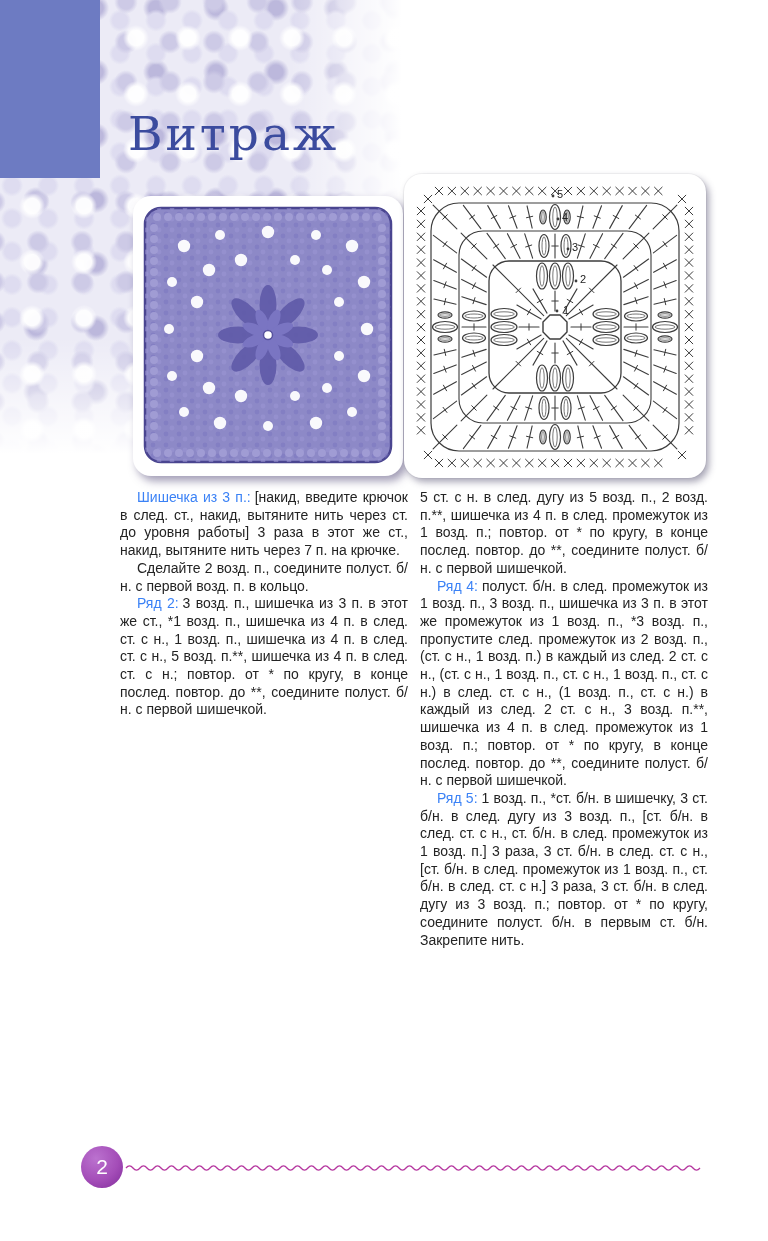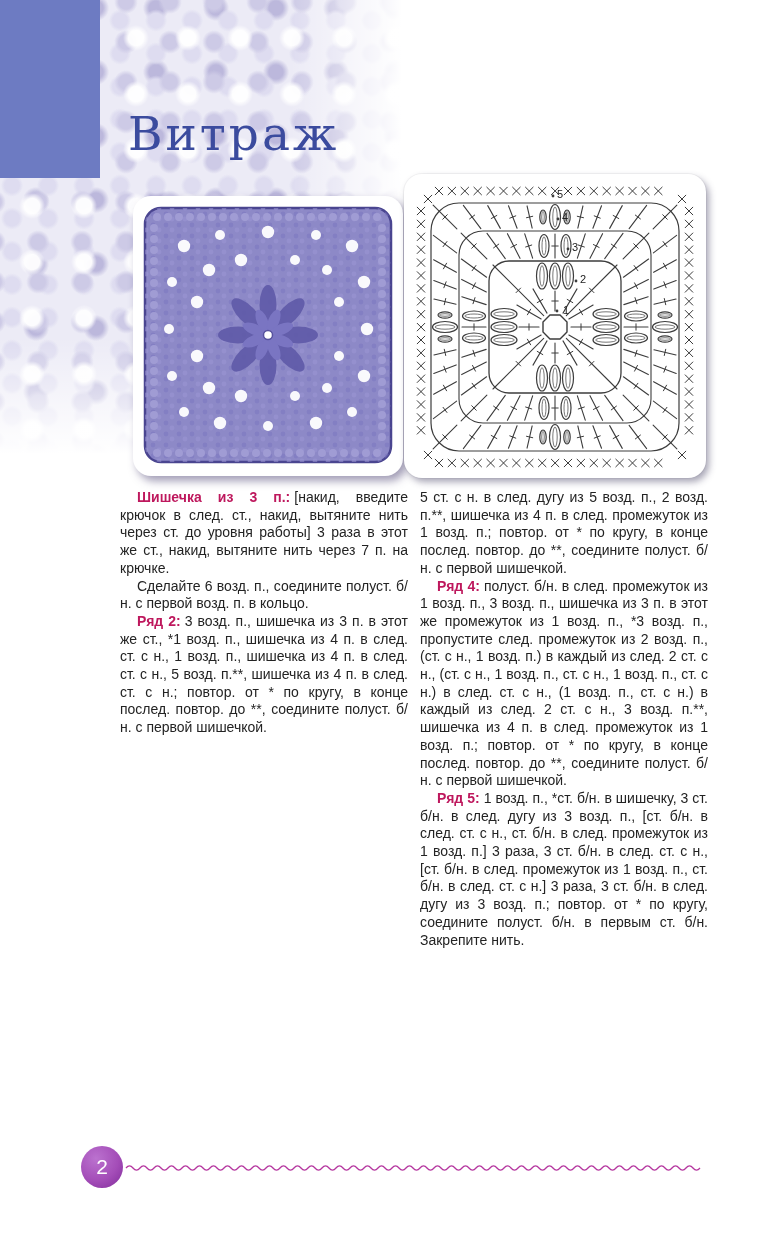--- a/index.html
+++ b/index.html
@@ -27,21 +27,21 @@
         box-shadow:3px 4px 7px rgba(60,55,90,.45), 0 0 0 1px rgba(0,0,0,.04);}
   .photo-card{left:133px;top:196px;width:270px;height:280px;box-shadow:4px 5px 8px rgba(70,60,110,.5);}
   .photo-card svg{display:block;margin:4px auto 0;}
   .chart-card{left:404px;top:174px;width:302px;height:304px;}
   .chart-card svg{display:block;margin:1px auto 0;}
 
   .text-cols{position:absolute;left:120px;top:489px;width:588px;display:flex;gap:12px;}
   .col{width:288px;font-size:14px;line-height:17.7px;color:#232323;text-align:justify;}
   .col p{margin:0;}
   .col p.ind{text-indent:17px;}
-  .lead{font-weight:bold;color:#be185d;margin-right:4px;}
+  .lead{font-weight:normal;color:#3b82f6;margin-right:4px;}
   .lead:empty{margin-right:0;}
 
   .page-badge{position:absolute;left:81px;top:1146px;width:42px;height:42px;border-radius:50%;
     background:radial-gradient(circle at 36% 30%, #bb72cf, #a44db8 55%, #7f2b99);
     color:#fff;font-size:21px;display:flex;align-items:center;justify-content:center;}
   .wave{position:absolute;left:125px;top:1162px;}
 </style>
 </head>
 <body>
 
@@ -595,21 +595,21 @@
         <text x="167" y="76">3</text>
         <text x="157" y="46">4</text>
         <text x="152" y="23">5</text>
       </g>
     </svg>
   </div>
 
   <div class="text-cols">
     <div class="col">
       <p class="ind"><span class="lead">Шишечка из 3 п.:</span><span>[накид, введите крючок в след. ст., накид, вытяните нить через ст. до уровня работы] 3 раза в этот же ст., накид, вытяните нить через 7 п. на крючке.</span></p>
-      <p class="ind"><span class="lead"></span><span>Сделайте 6 возд. п., соедините полуст. б/н. с первой возд. п. в кольцо.</span></p>
+      <p class="ind"><span class="lead"></span><span>Сделайте 2 возд. п., соедините полуст. б/н. с первой возд. п. в кольцо.</span></p>
       <p class="ind"><span class="lead">Ряд 2:</span><span>3 возд. п., шишечка из 3 п. в этот же ст., *1 возд. п., шишечка из 4 п. в след. ст. с н., 1 возд. п., шишечка из 4 п. в след. ст. с н., 5 возд. п.**, шишечка из 4 п. в след. ст. с н.; повтор. от * по кругу, в конце послед. повтор. до **, соедините полуст. б/н. с первой шишечкой.</span></p>
     </div>
     <div class="col">
       <p><span class="lead"></span><span>5 ст. с н. в след. дугу из 5 возд. п., 2 возд. п.**, шишечка из 4 п. в след. промежуток из 1 возд. п.; повтор. от * по кругу, в конце послед. повтор. до **, соедините полуст. б/н. с первой шишечкой.</span></p>
       <p class="ind"><span class="lead">Ряд 4:</span><span>полуст. б/н. в след. промежуток из 1 возд. п., 3 возд. п., шишечка из 3 п. в этот же промежуток из 1 возд. п., *3 возд. п., пропустите след. промежуток из 2 возд. п., (ст. с н., 1 возд. п.) в каждый из след. 2 ст. с н., (ст. с н., 1 возд. п., ст. с н., 1 возд. п., ст. с н.) в след. ст. с н., (1 возд. п., ст. с н.) в каждый из след. 2 ст. с н., 3 возд. п.**, шишечка из 4 п. в след. промежуток из 1 возд. п.; повтор. от * по кругу, в конце послед. повтор. до **, соедините полуст. б/н. с первой шишечкой.</span></p>
       <p class="ind"><span class="lead">Ряд 5:</span><span>1 возд. п., *ст. б/н. в шишечку, 3 ст. б/н. в след. дугу из 3 возд. п., [ст. б/н. в след. ст. с н., ст. б/н. в след. промежуток из 1 возд. п.] 3 раза, 3 ст. б/н. в след. ст. с н., [ст. б/н. в след. промежуток из 1 возд. п., ст. б/н. в след. ст. с н.] 3 раза, 3 ст. б/н. в след. дугу из 3 возд. п.; повтор. от * по кругу, соедините полуст. б/н. в первым ст. б/н. Закрепите нить.</span></p>
     </div>
   </div>
 
   <div class="page-badge">

